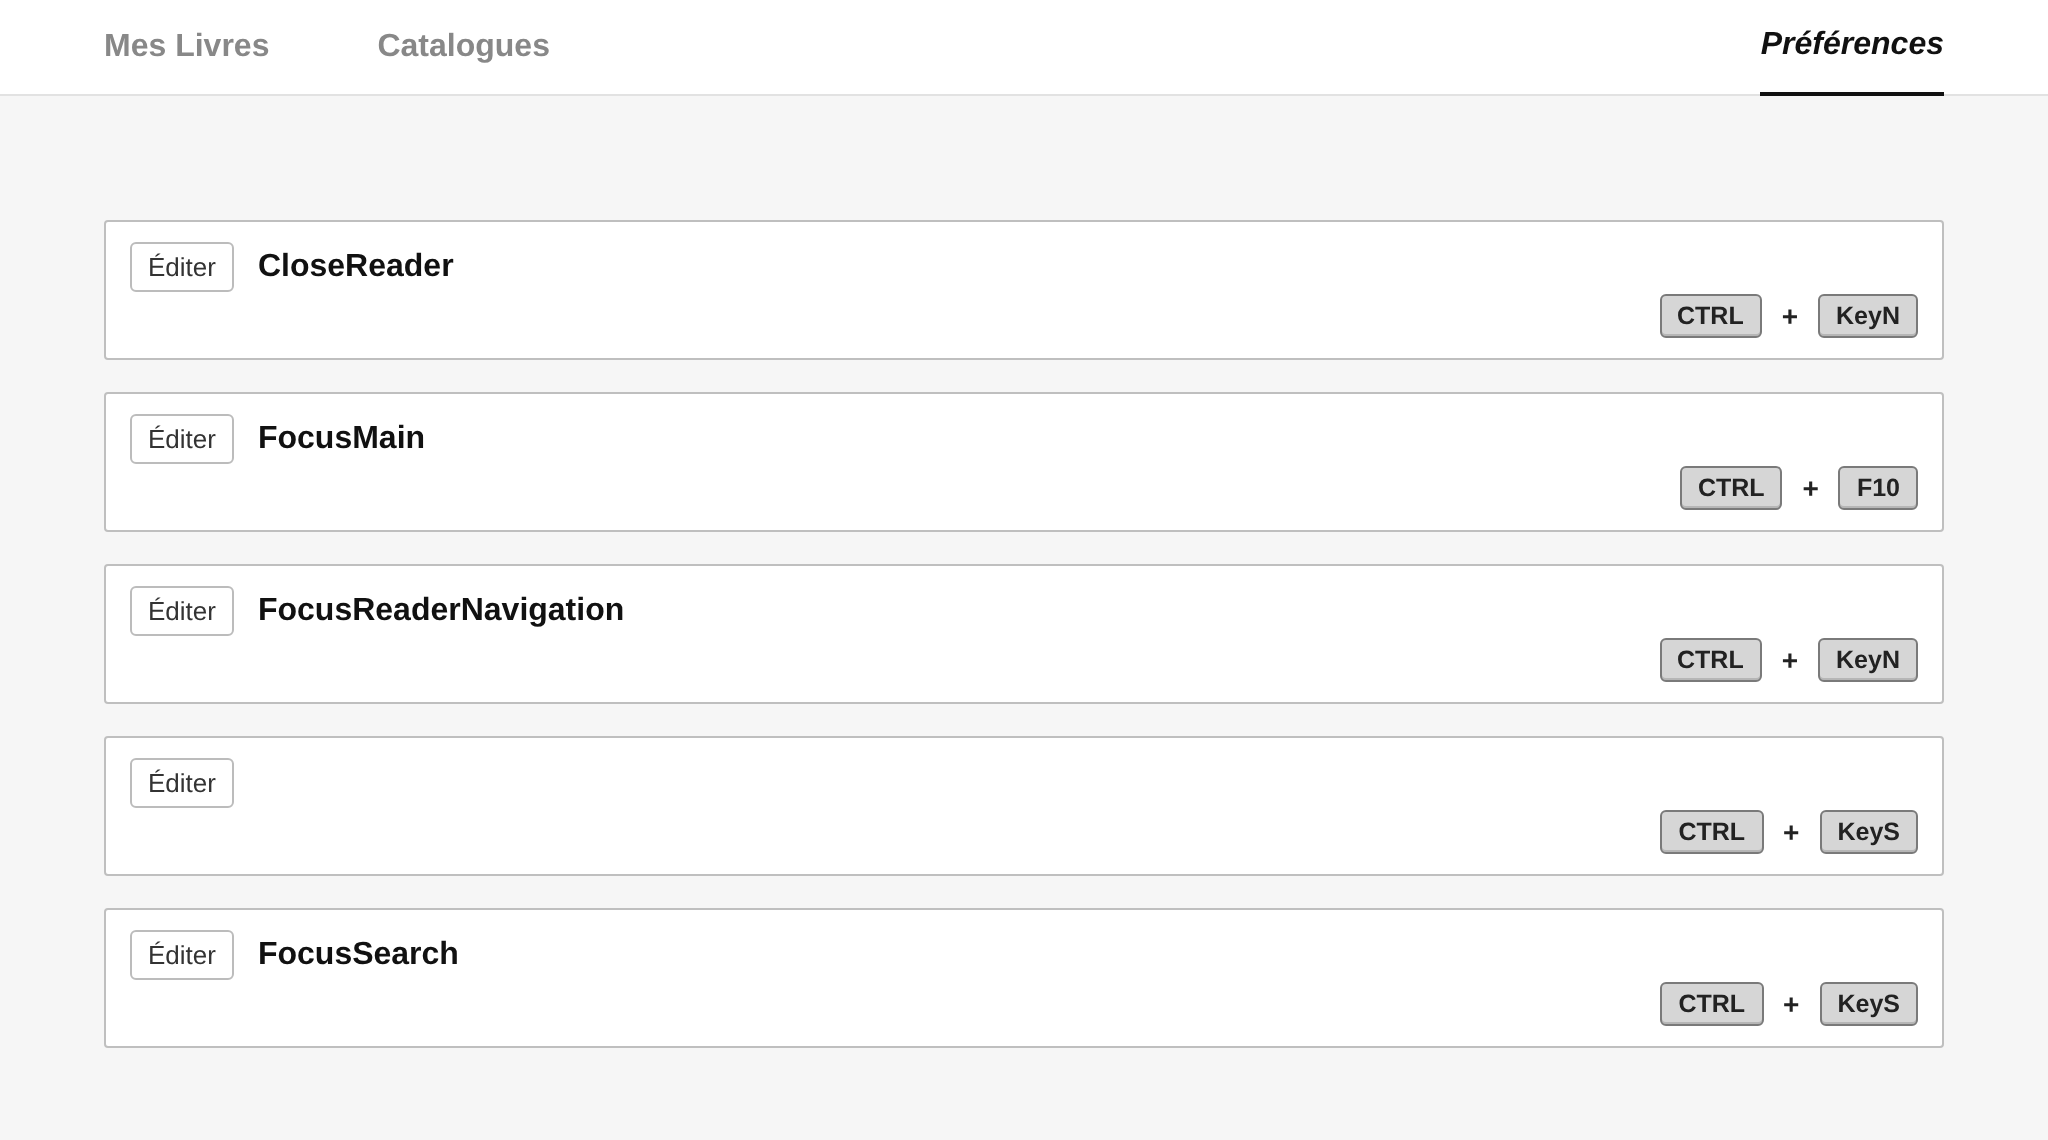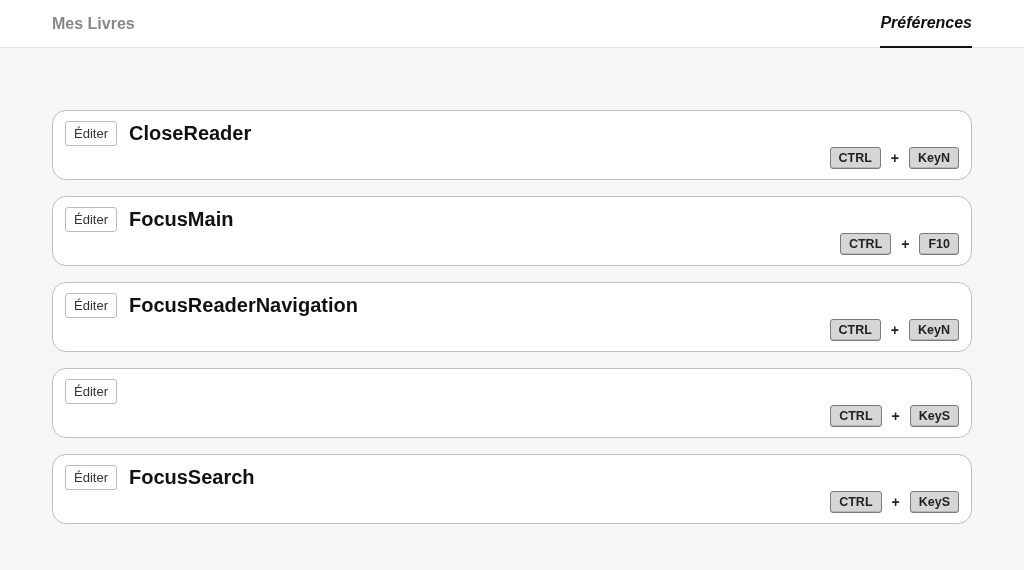--- a/index.html
+++ b/index.html
@@ -37,21 +37,21 @@
       border-bottom: 2px solid #111111;
       margin-bottom: -1px;
       font-style: italic;
     }
     .content {
       padding: 62px 52px 0 52px;
     }
     .shortcut-row {
       background: #ffffff;
       border: 1px solid #bfbfbf;
-      border-radius: 14px;
+      border-radius: 2px;
       padding: 10px 12px;
       margin-bottom: 16px;
       position: relative;
       min-height: 70px;
     }
     .row-top {
       display: flex;
       align-items: center;
       gap: 12px;
     }
@@ -59,21 +59,21 @@
       background: #ffffff;
       border: 1px solid #bcbcbc;
       border-radius: 3px;
       padding: 4px 8px;
       font-size: 13px;
       color: #333333;
       cursor: pointer;
       font-family: inherit;
     }
     .shortcut-name {
-      font-size: 20px;
+      font-size: 16px;
       font-weight: 700;
       color: #111111;
     }
     .keys {
       position: absolute;
       right: 12px;
       bottom: 10px;
       display: flex;
       align-items: center;
       gap: 10px;
@@ -93,20 +93,21 @@
       font-weight: 700;
       color: #222222;
     }
   </style>
 </head>
 <body>
 
 <nav class="topnav">
   <div class="topnav-left">
     <div class="topnav-item">Mes Livres</div>
+    <div class="topnav-item">Catalogues</div>
   </div>
   <div class="topnav-item active">Préférences</div>
 </nav>
 
 <div class="content">
 
   <div class="shortcut-row">
     <div class="row-top">
       <button class="edit-btn">Éditer</button>
       <span class="shortcut-name">CloseReader</span>

